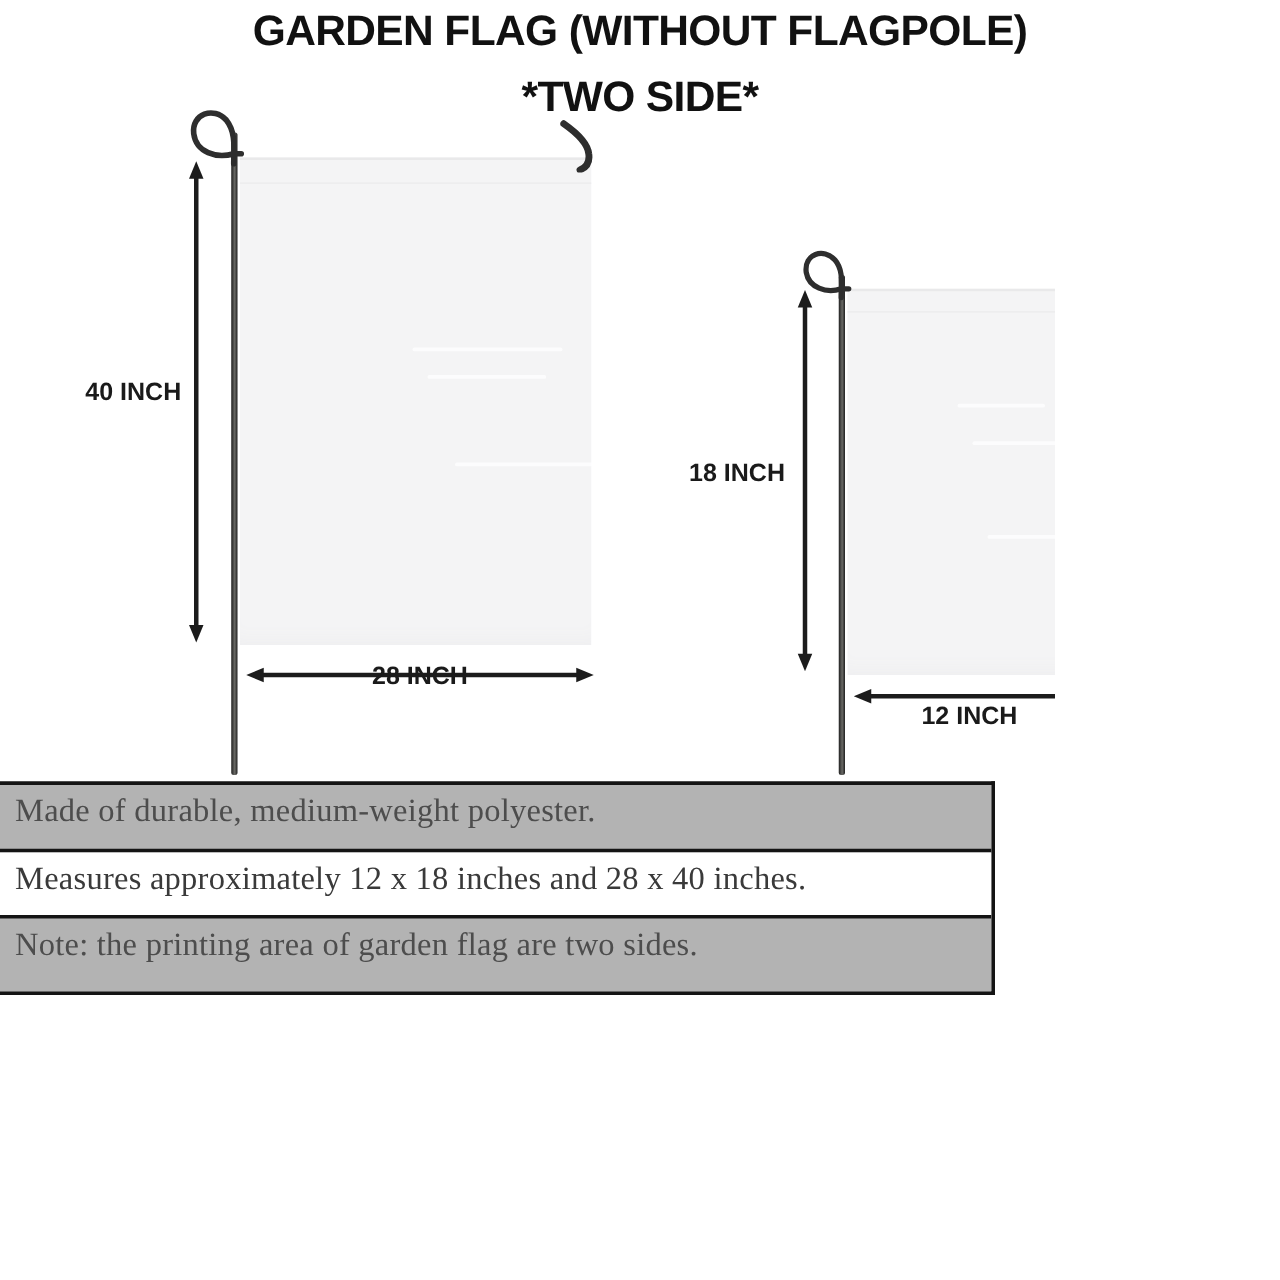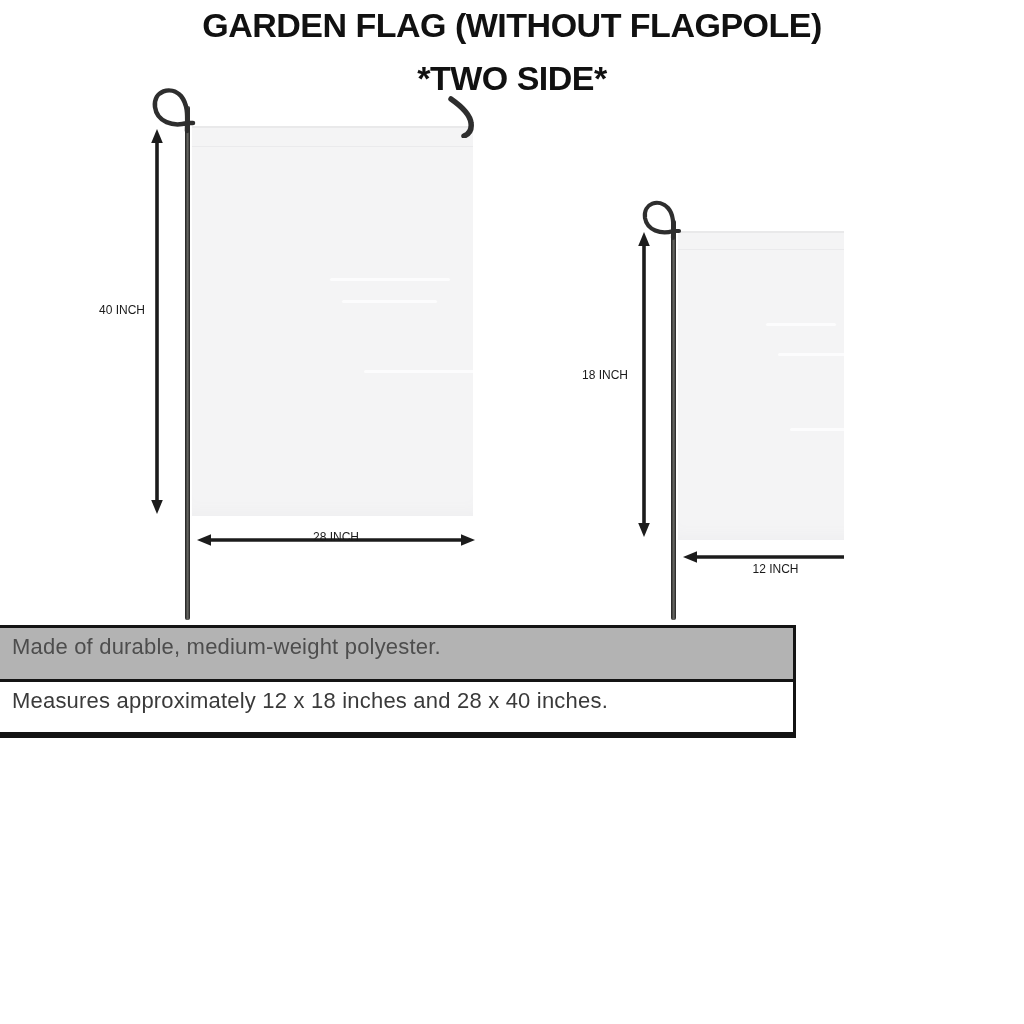--- a/index.html
+++ b/index.html
@@ -20,34 +20,34 @@
   .sleeve-line{position:absolute;left:0;right:0;height:1px;background:#eaeaec;}
   .fabric-highlight{position:absolute;height:3px;background:rgba(255,255,255,0.75);border-radius:2px;}
   .pole{
     position:absolute;width:5px;
     background:linear-gradient(90deg,#1f1f1f,#6a6a66 55%,#1f1f1f);
     border-radius:2px;
   }
   .wire{position:absolute;color:var(--pole_dark,#2e2e2e);}
   .arrow{position:absolute;color:var(--arrow_black,#1c1c1c);}
   .dim-label{
-    position:absolute;font-size:12px;font-weight:400;color:var(--dimension_text,#1a1a1a);
+    position:absolute;font-size:20px;font-weight:700;color:var(--dimension_text,#1a1a1a);
     letter-spacing:0px;white-space:nowrap;
   }
   .dim-label.center{text-align:center;}
   .dim-label.right{text-align:right;}
   #features-table{
     position:absolute;left:0;top:625px;width:793px;
     border-top:3px solid var(--table_border,#141414);
     border-right:3px solid var(--table_border,#141414);
     border-bottom:3px solid var(--table_border,#141414);
   }
   .feature-row{
     box-sizing:border-box;padding:6px 0 0 12px;
-    font-size:22px;letter-spacing:0.2px;
+    font-size:26px;letter-spacing:0.2px;font-family:Liberation Serif, serif;
   }
   .feature-row.shaded{
     background:var(--row_gray_bg,#b3b3b3);color:var(--row_text_gray,#4d4d4d);
   }
   .feature-row.plain{
     background:var(--row_white_bg,#ffffff);color:var(--row_text_white,#3a3a3a);
   }
   .feature-row.sep{border-bottom:3px solid var(--table_border,#141414);}
   .r1{height:54px}.r2{height:57px}.r3{height:58px}.r4{height:53px}.r5{height:58px}
 </style>
@@ -129,15 +129,18 @@
     <div class="dim-label center" style="left:667px;top:562px;width:217px">12 INCH</div>
   </div>
 
   <div id="features-table">
     <div class="feature-row shaded sep r1">
       <span>Made of durable, medium-weight polyester.</span>
     </div>
     <div class="feature-row plain sep r4">
       <span>Measures approximately 12 x 18 inches and 28 x 40 inches.</span>
     </div>
+    <div class="feature-row shaded r5">
+      <span>Note: the printing area of garden flag are two sides.</span>
+    </div>
   </div>
 
 </div>
 
 </body></html>

